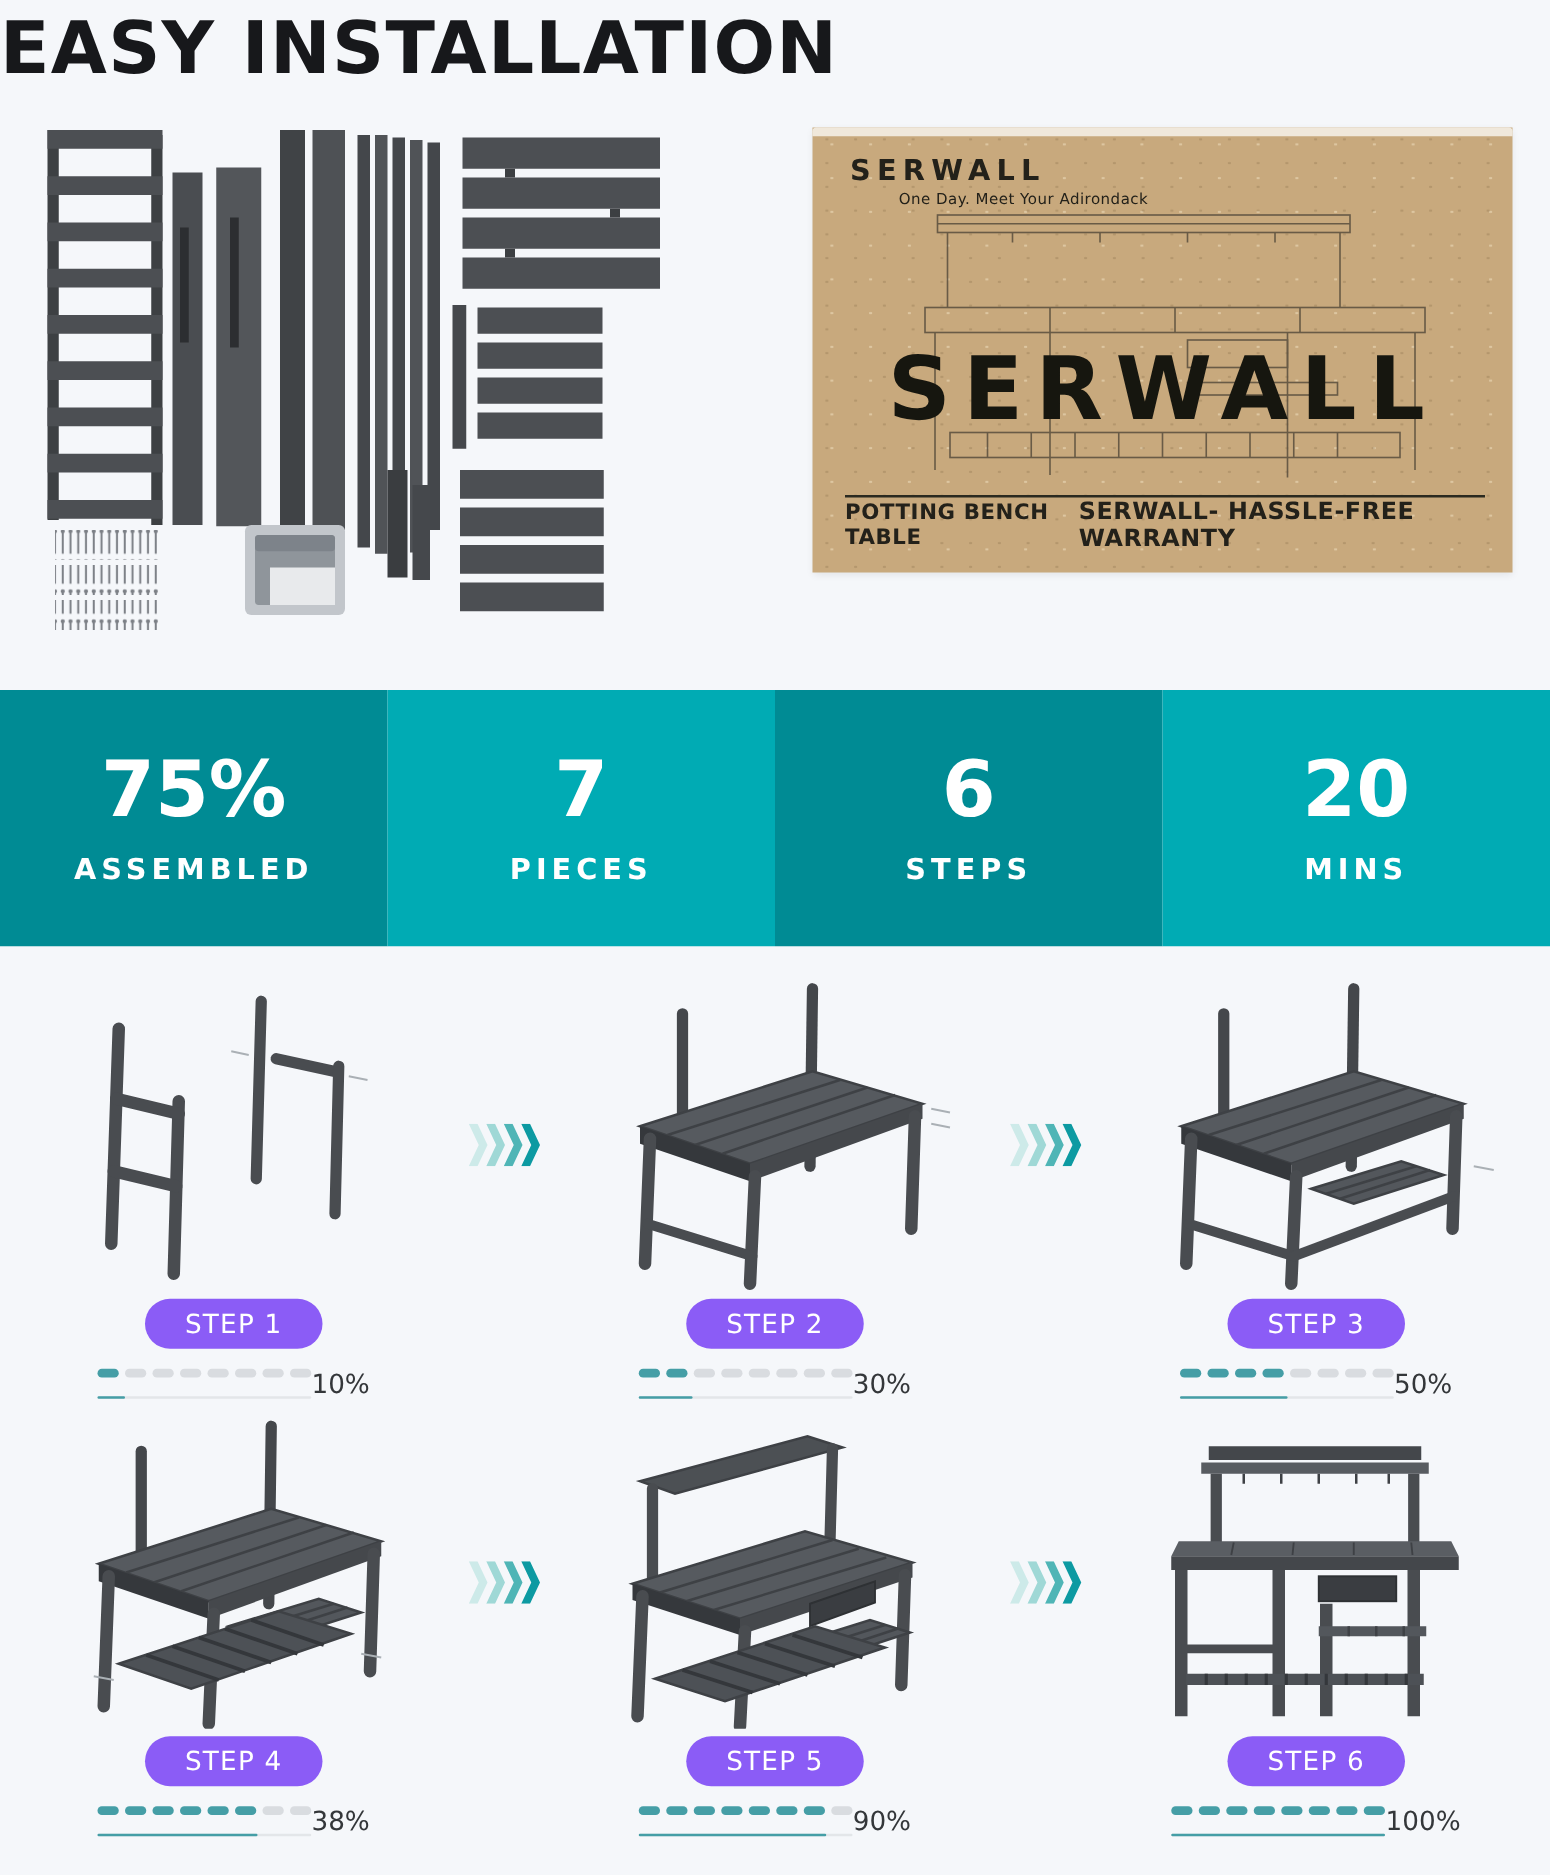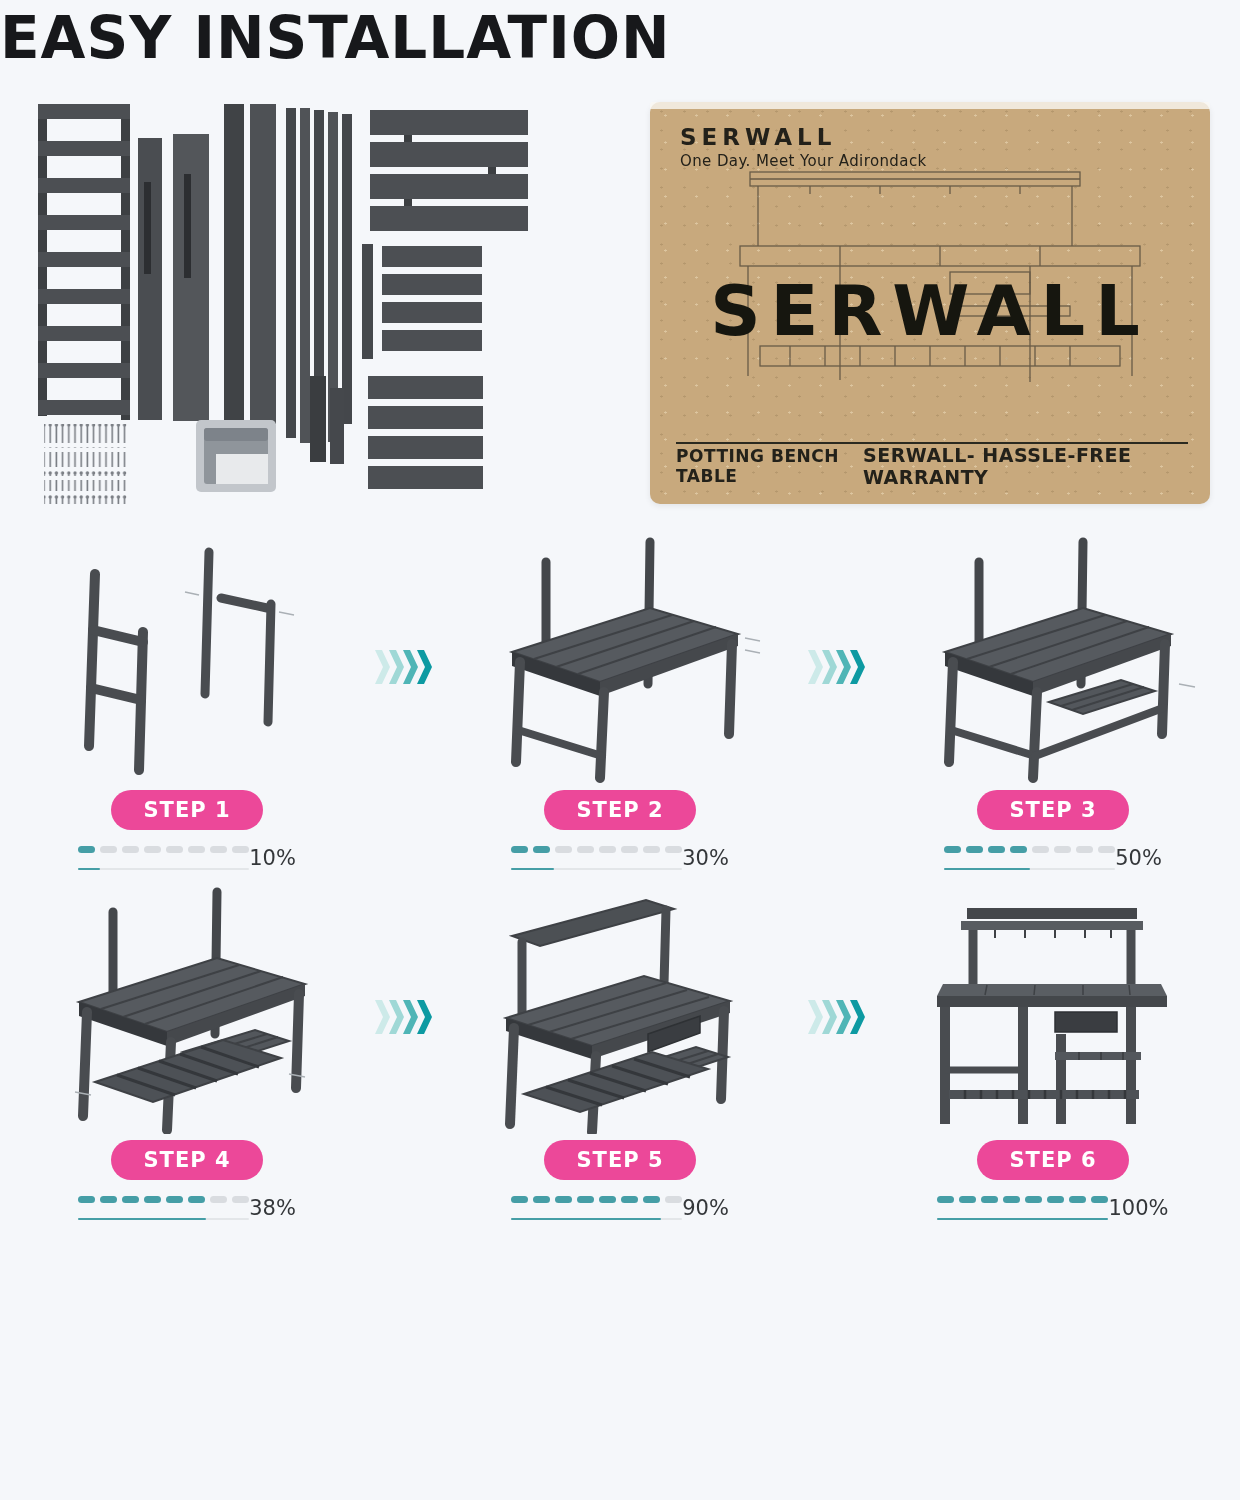--- a/index.html
+++ b/index.html
@@ -6,33 +6,33 @@
   body { width:1240px; height:1500px; font-family:"DejaVu Sans", sans-serif; }
   .page { width:1240px; height:1500px; background:#f5f7fa; overflow:hidden; }
 
   
   .title { padding-top:4px; text-align:left; font-size:58px; font-weight:800;
            letter-spacing:1px; color:#17181b; }
 
   
   .hero { display:flex; margin-top:14px; height:422px; padding-left:8px; }
   .parts { width:634px; height:420px; }
-  .kraft-box { position:relative; width:560px; height:402px; margin-top:16px; margin-left:8px;
-    background-color:#c8a97d; border-radius:10px;
+  .kraft-box { position:relative; width:560px; height:356px; margin-top:16px; margin-left:8px;
+    background-color:#c8a97d; border-radius:0;
     background-image:
       radial-gradient(rgba(108,85,50,.22) 1px, transparent 1.5px),
       radial-gradient(rgba(238,222,190,.55) 1px, transparent 1.4px);
     background-size:23px 19px, 31px 27px;
     box-shadow:0 2px 6px rgba(0,0,0,.08);
   }
   .kraft-box::before { content:""; position:absolute; top:0; left:0; right:0; height:7px;
     background:rgba(250,248,242,.8); border-radius:3px 3px 0 0; }
   .box-brand { position:absolute; top:22px; left:30px; color:#23211a; }
   .box-brand-name { font-size:23px; font-weight:700; letter-spacing:5px; }
-  .box-brand-tagline { font-size:15px; letter-spacing:.4px; margin-top:2px; }
+  .box-brand-tagline { font-size:12px; letter-spacing:.4px; margin-top:2px;margin-left:39px; }
   .box-drawing { position:absolute; top:62px; left:70px; opacity:.9; }
   .box-logo-large { position:absolute; top:168px; left:0; right:0; text-align:center;
     font-size:70px; font-weight:600; letter-spacing:10px; color:#16160f; white-space:nowrap; }
   .box-bottom { position:absolute; left:26px; right:22px; bottom:16px;
     border-top:2px solid #2b2a20; 
     display:flex; justify-content:space-between; align-items:baseline; color:#23211a; }
   .box-product { font-size:17px; font-weight:700; letter-spacing:.5px; }
   .box-warranty { font-size:19px; font-weight:700; letter-spacing:.5px; }
 
   
@@ -42,21 +42,21 @@
   .stat:nth-child(odd)  { background:#008b94; }
   .stat:nth-child(even) { background:#00abb4; }
   .stat-value { font-size:62px; font-weight:800; line-height:1; }
   .stat-label { font-size:23px; font-weight:700; letter-spacing:4px; }
 
   
   .steps { display:grid; grid-template-columns:374px 59px 374px 59px 374px;
            margin-top:26px; row-gap:14px; }
   .step-cell { display:flex; flex-direction:column; align-items:center; }
   .fig { width:340px; height:250px; }
-  .pill { margin-top:6px; background:#ec4899; color:#fff; font-weight:700; font-size:21px;
+  .pill { margin-top:6px; background:#8b5cf6; color:#fff; font-weight:400; font-size:21px;
           letter-spacing:1px; padding:8px 32px; border-radius:24px; }
   .progress { margin-top:16px; display:flex; gap:0; }
   .bar { position:relative; display:flex; gap:5px; padding-bottom:7px; }
   .dash { width:17px; height:7px; border-radius:3.5px; background:#d9dce0; }
   .dash.filled { background:#459ea6; }
   .under-base { position:absolute; bottom:0; left:0; width:100%; height:2px;
                 background:#e3e6e9; border-radius:1px; }
   .under-fill { position:absolute; bottom:0; left:0; height:2px; background:#459ea6;
                 border-radius:1px; }
   .pct { font-size:21px; color:#34373a; }
@@ -194,20 +194,38 @@
         </g>
       </svg>
       <div class="box-logo-large">SERWALL</div>
       <div class="box-bottom">
         <span class="box-product">POTTING BENCH TABLE</span>
         <span class="box-warranty">SERWALL- HASSLE-FREE WARRANTY</span>
       </div>
     </div>
   </div>
 
+  <div class="banner">
+    <div class="stat">
+      <div class="stat-value">75%</div>
+      <div class="stat-label">ASSEMBLED</div>
+    </div>
+    <div class="stat">
+      <div class="stat-value">7</div>
+      <div class="stat-label">PIECES</div>
+    </div>
+    <div class="stat">
+      <div class="stat-value">6</div>
+      <div class="stat-label">STEPS</div>
+    </div>
+    <div class="stat">
+      <div class="stat-value">20</div>
+      <div class="stat-label">MINS</div>
+    </div>
+  </div>
 
   <div class="steps">
 
     <div class="step-cell">
       <div class="fig">
         <svg viewBox="0 0 340 250" width="340" height="250">
           <g stroke="#494c50" stroke-width="10" stroke-linecap="round" fill="none">
             <line x1="78" y1="40" x2="72" y2="212"></line>
             <line x1="126" y1="98" x2="122" y2="236"></line>
             <line x1="76" y1="96" x2="126" y2="108"></line>

